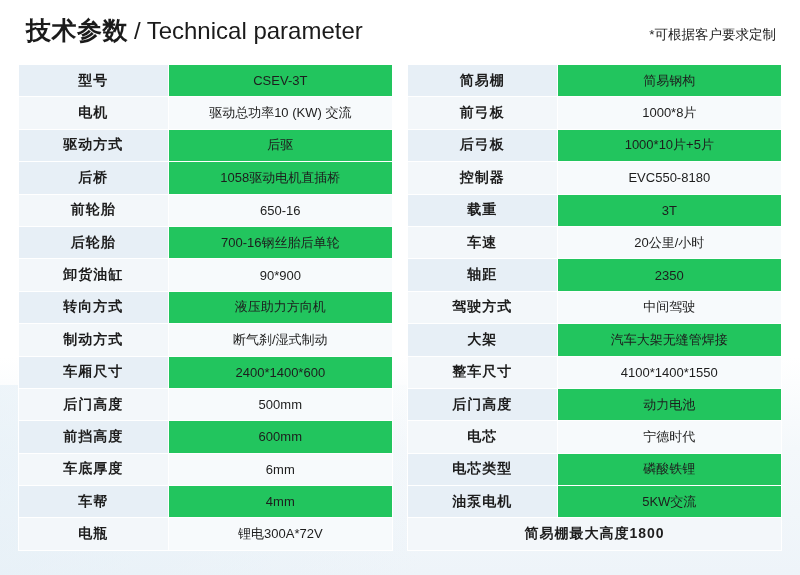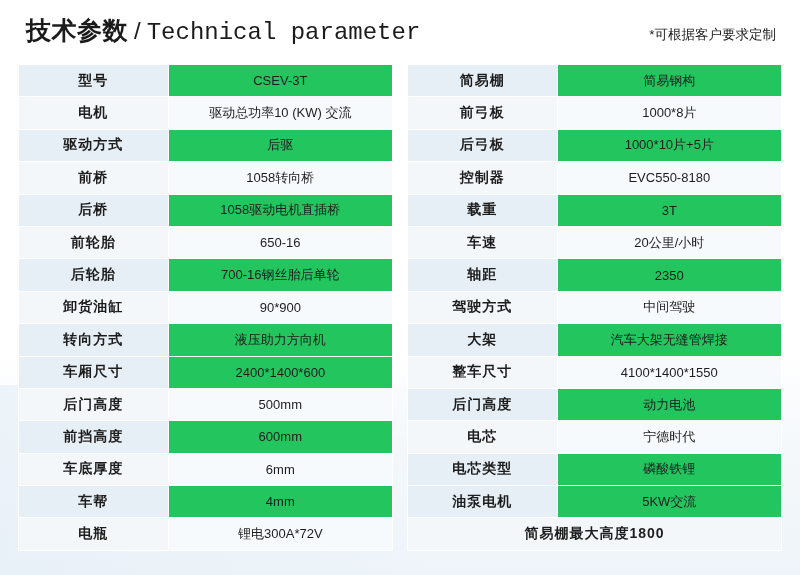--- a/index.html
+++ b/index.html
@@ -51,21 +51,21 @@
   }
   .title-sep {
     font-size: 24px;
     color: #1b1b1b;
     margin: 0 6px;
     font-weight: 400;
   }
   .title-en {
     font-size: 24px;
     color: #1b1b1b;
-    font-family: Liberation Mono, monospace;
+    font-family: Liberation Sans, sans-serif;
     font-weight: 400;
     letter-spacing: 0px;
   }
   .title-left {
     display: flex;
     align-items: baseline;
   }
   .note {
     font-size: 13.5px;
     color: #1b1b1b;
@@ -143,44 +143,44 @@
           <td class="v">CSEV-3T</td>
         </tr>
         <tr class="even">
           <td class="k">电机</td>
           <td class="v">驱动总功率10 (KW) 交流</td>
         </tr>
         <tr class="odd">
           <td class="k">驱动方式</td>
           <td class="v">后驱</td>
         </tr>
-        <tr class="even">
-          <td class="k">前桥</td>
-          <td class="v">1058转向桥</td>
-        </tr>
         <tr class="odd">
           <td class="k">后桥</td>
           <td class="v">1058驱动电机直插桥</td>
         </tr>
         <tr class="even">
           <td class="k">前轮胎</td>
           <td class="v">650-16</td>
         </tr>
         <tr class="odd">
           <td class="k">后轮胎</td>
           <td class="v">700-16钢丝胎后单轮</td>
         </tr>
         <tr class="even">
           <td class="k">卸货油缸</td>
           <td class="v">90*900</td>
         </tr>
         <tr class="odd">
           <td class="k">转向方式</td>
           <td class="v">液压助力方向机</td>
         </tr>
+        <tr class="even">
+          <td class="k">制动方式</td>
+          <td class="v">断气刹/湿式制动</td>
+        </tr>
         <tr class="odd">
           <td class="k">车厢尺寸</td>
           <td class="v">2400*1400*600</td>
         </tr>
         <tr class="even">
           <td class="k">后门高度</td>
           <td class="v">500mm</td>
         </tr>
         <tr class="odd">
           <td class="k">前挡高度</td>

